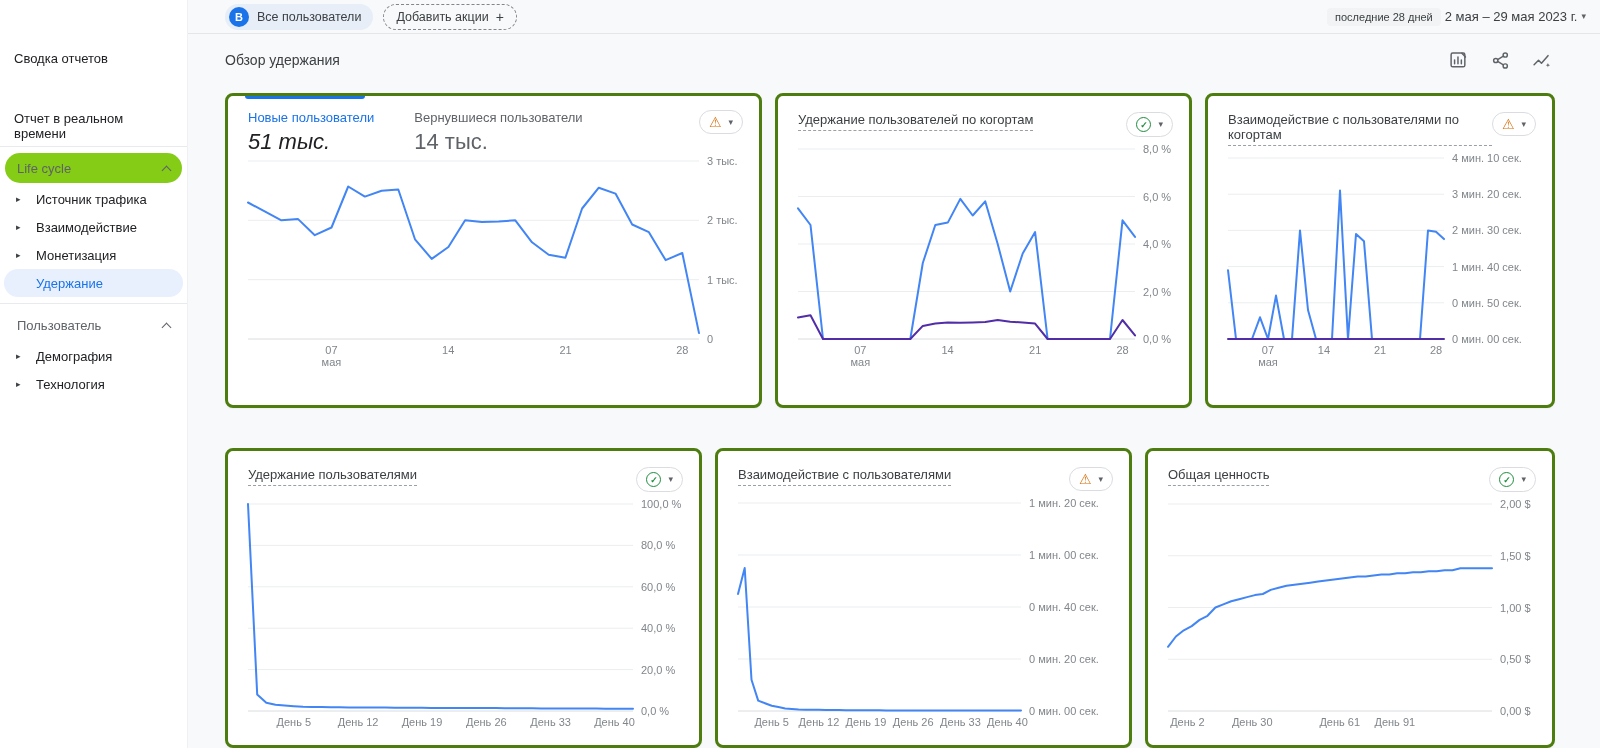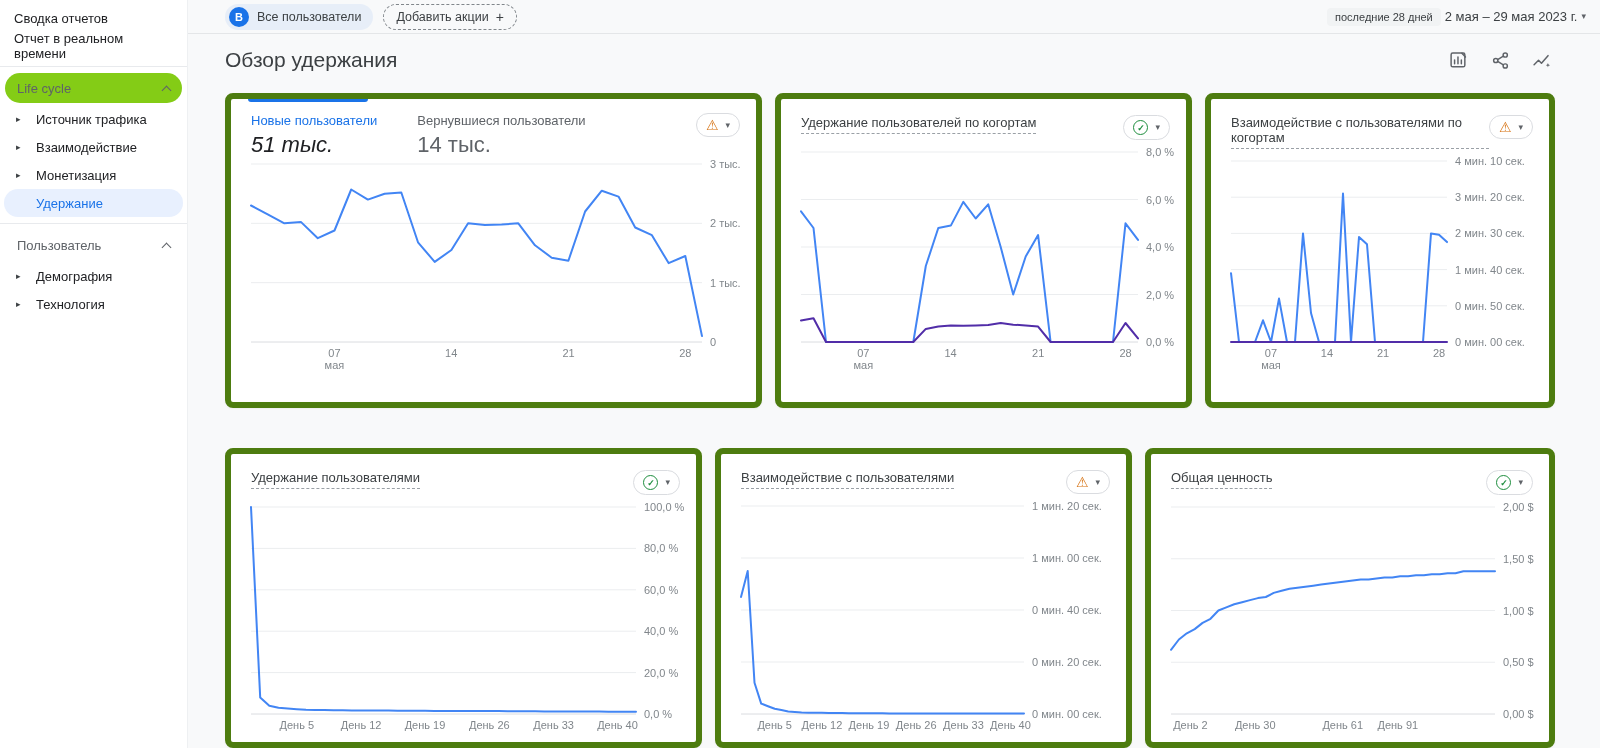--- a/index.html
+++ b/index.html
@@ -1,21 +1,21 @@
 <!DOCTYPE html>
 <html><head>
 <meta charset="utf-8">
 <style>
   * { margin:0; padding:0; box-sizing:border-box; }
   html,body { width:1600px; height:748px; overflow:hidden; }
   body { font-family:"Liberation Sans","DejaVu Sans",sans-serif; background:#f8f9fa; display:flex; color:#202124; }
 
   
   .sidebar { width:188px; min-width:188px; background:#fff; border-right:1px solid #eef0f2; padding-top:4px; }
-  .side-link { height:28px; display:flex; align-items:center; padding:0 14px; font-size:13px; color:#202124; cursor:pointer; }
+  .side-link { height:28px; display:flex; align-items:center; padding:0 14px; font-size:13px; color:#202124; cursor:pointer;margin-top:40px; }
   .side-divider { border-top:1px solid #e8eaed; margin:6px 0; }
   .section-head { height:30px; display:flex; align-items:center; justify-content:space-between; padding:0 12px; font-size:13px; color:#5f6368; cursor:pointer; margin:2px 5px; }
   .section-head.pillbg { background:#84cc16; border-radius:16px; }
   .chev-up { width:7px; height:7px; border-right:1.6px solid #5f6368; border-bottom:1.6px solid #5f6368; transform:rotate(-135deg); margin-top:4px; }
   .side-item { height:28px; display:flex; align-items:center; font-size:13px; color:#202124; cursor:pointer; padding-left:12px; margin:0 4px; border-radius:16px; }
   .side-item .exp { width:20px; font-size:9px; color:#3c4043; }
   .side-item.noarrow { padding-left:32px; }
   .side-item.selected { background:#e8f0fe; color:#1a73e8; }
 
   
@@ -26,29 +26,29 @@
   .avatar { width:20px; height:20px; background:#1a73e8; color:#fff; border-radius:50%; font-size:11px; font-weight:bold; display:flex; align-items:center; justify-content:center; }
   .aud-chip span.lbl, .add-chip span.lbl { font-size:12.5px; color:#3c4043; }
   .add-chip { border:1px dashed #80868b; border-radius:15px; padding:4px 12px; display:flex; align-items:center; gap:7px; background:transparent; cursor:pointer; }
   .add-chip .plus { font-size:14px; color:#3c4043; }
   .chips-right { display:flex; align-items:center; gap:4px; }
   .preset-chip { background:#f1f3f4; border-radius:4px; padding:3px 8px; font-size:11px; color:#3c4043; }
   .date-text { font-size:13px; color:#3c4043; cursor:pointer; }
   .caret { color:#5f6368; font-size:9px; line-height:1; }
 
   .title-row { display:flex; align-items:center; justify-content:space-between; padding:13px 45px 0 37px; }
-  .title-row h1 { font-size:21px; font-weight:400; color:#3c4043; }
+  .title-row h1 { font-size:14px; font-weight:400; color:#3c4043; }
   .actions { display:flex; gap:16px; }
   .icon-btn { width:26px; height:26px; border:none; background:transparent; display:flex; align-items:center; justify-content:center; cursor:pointer; }
 
   
   .cards { display:grid; gap:13px; padding:0 45px 0 37px; }
   .row1 { margin-top:20px; grid-template-columns:537px 417px 350px; }
   .row2 { margin-top:40px; grid-template-columns:477px 417px 410px; }
-  .card { background:#fff; border:6px solid #4d7c0f; border-radius:8px; box-shadow:0 1px 2px rgba(60,64,67,.06); position:relative; display:flex; flex-direction:column; overflow:hidden; }
+  .card { background:#fff; border:3px solid #4d7c0f; border-radius:8px; box-shadow:0 1px 2px rgba(60,64,67,.06); position:relative; display:flex; flex-direction:column; overflow:hidden; }
   .row1 .card { height:315px; }
   .row2 .card { height:300px; }
   .card-head { display:flex; align-items:flex-start; justify-content:space-between; padding:16px 16px 0 20px; }
   .card-title { font-size:13px; color:#3c4043; border-bottom:1px dashed #9aa0a6; padding-bottom:3px; }
   .pill { display:inline-flex; align-items:center; gap:7px; padding:4px 9px; border:1px solid #dadce0; border-radius:15px; background:#fff; cursor:pointer; }
   .warn-ico { color:#d56e0c; font-size:14px; line-height:1; }
   .ok-ico { width:15px; height:15px; border:1.5px solid #1e8e3e; color:#1e8e3e; border-radius:50%; font-size:9px; font-weight:bold; display:flex; align-items:center; justify-content:center; }
   .chart-box { flex:1; margin:6px 14px 38px 18px; }
   .row2 .chart-box { margin-bottom:16px; }
 

